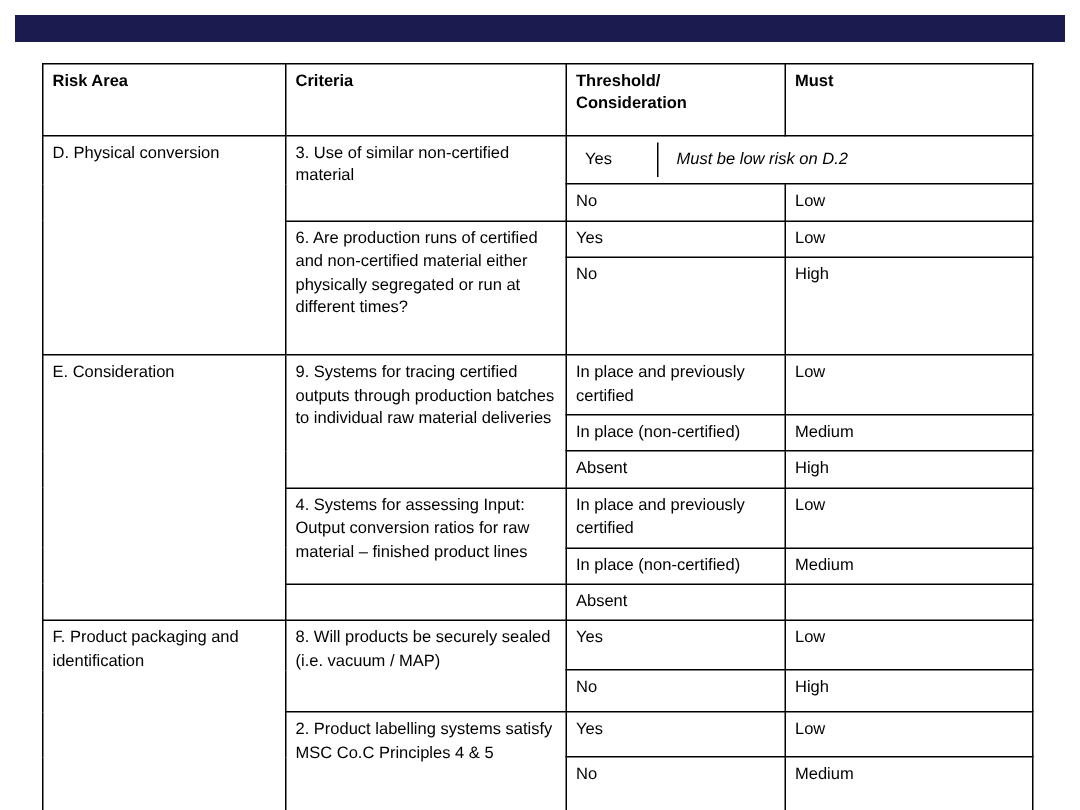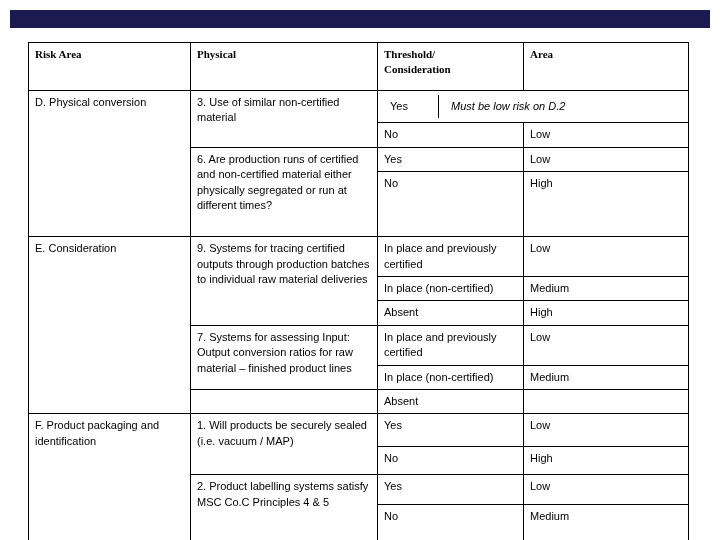--- a/index.html
+++ b/index.html
@@ -11,21 +11,21 @@
     position: absolute; left: 28px; top: 42px; width: 660px;
     border-collapse: collapse; table-layout: fixed;
   }
   table.risk-table td {
     border: 1px solid #000;
     vertical-align: top;
     padding: 4px 6px;
     font-size: 11px;
     line-height: 1.4;
   }
-  td.hdr { font-weight: bold; font-family: Liberation Serif, serif; }
+  td.hdr { font-weight: bold; }
   td.pre { white-space: pre-line; }
   td.split { padding: 0; }
   .split-inner { display: flex; height: 100%; align-items: stretch; }
   .split-left { width: 55px; border-right: 1px solid #000; padding: 4px 6px; }
   .split-right { flex: 1; padding: 4px 12px; font-style: italic; }
 </style>
 </head>
 <body>
 
 <div class="page">
@@ -35,24 +35,24 @@
     <colgroup>
       <col style="width:162px">
         <col style="width:187px">
         <col style="width:146px">
         <col style="width:165px">
     </colgroup>
 
     <tbody>
         <tr style="height:48px">
       <td class="hdr">Risk Area</td>
-      <td class="hdr">Physical</td>
+      <td class="hdr">Criteria</td>
       <td class="hdr pre">Threshold/
 Consideration</td>
-      <td class="hdr">Area</td>
+      <td class="hdr">Must</td>
     </tr>
 
     <tr style="height:26px">
       <td rowspan="4">D. Physical conversion</td>
       <td rowspan="2">3. Use of similar non-certified material</td>
       <td colspan="2" class="split">
         <div class="split-inner">
           <div class="split-left">Yes</div>
           <div class="split-right">Must be low risk on D.2</div>
         </div>
@@ -80,37 +80,37 @@
     </tr>
     <tr style="height:21px">
       <td>In place (non-certified)</td>
       <td>Medium</td>
     </tr>
     <tr style="height:21px">
       <td>Absent</td>
       <td>High</td>
     </tr>
     <tr style="height:37px">
-      <td rowspan="2">7. Systems for assessing Input: Output conversion ratios for raw material – finished product lines</td>
+      <td rowspan="2">4. Systems for assessing Input: Output conversion ratios for raw material – finished product lines</td>
       <td>In place and previously certified</td>
       <td>Low</td>
     </tr>
     <tr style="height:21px">
       <td>In place (non-certified)</td>
       <td>Medium</td>
     </tr>
     <tr style="height:19px">
       <td></td>
       <td>Absent</td>
       <td></td>
     </tr>
 
     <tr style="height:33px">
       <td rowspan="4">F. Product packaging and identification</td>
-      <td rowspan="2">1. Will products be securely sealed (i.e. vacuum / MAP)</td>
+      <td rowspan="2">8. Will products be securely sealed (i.e. vacuum / MAP)</td>
       <td>Yes</td>
       <td>Low</td>
     </tr>
     <tr style="height:28px">
       <td>No</td>
       <td>High</td>
     </tr>
     <tr style="height:30px">
       <td rowspan="2">2. Product labelling systems satisfy MSC Co.C Principles 4 &amp; 5</td>
       <td>Yes</td>

